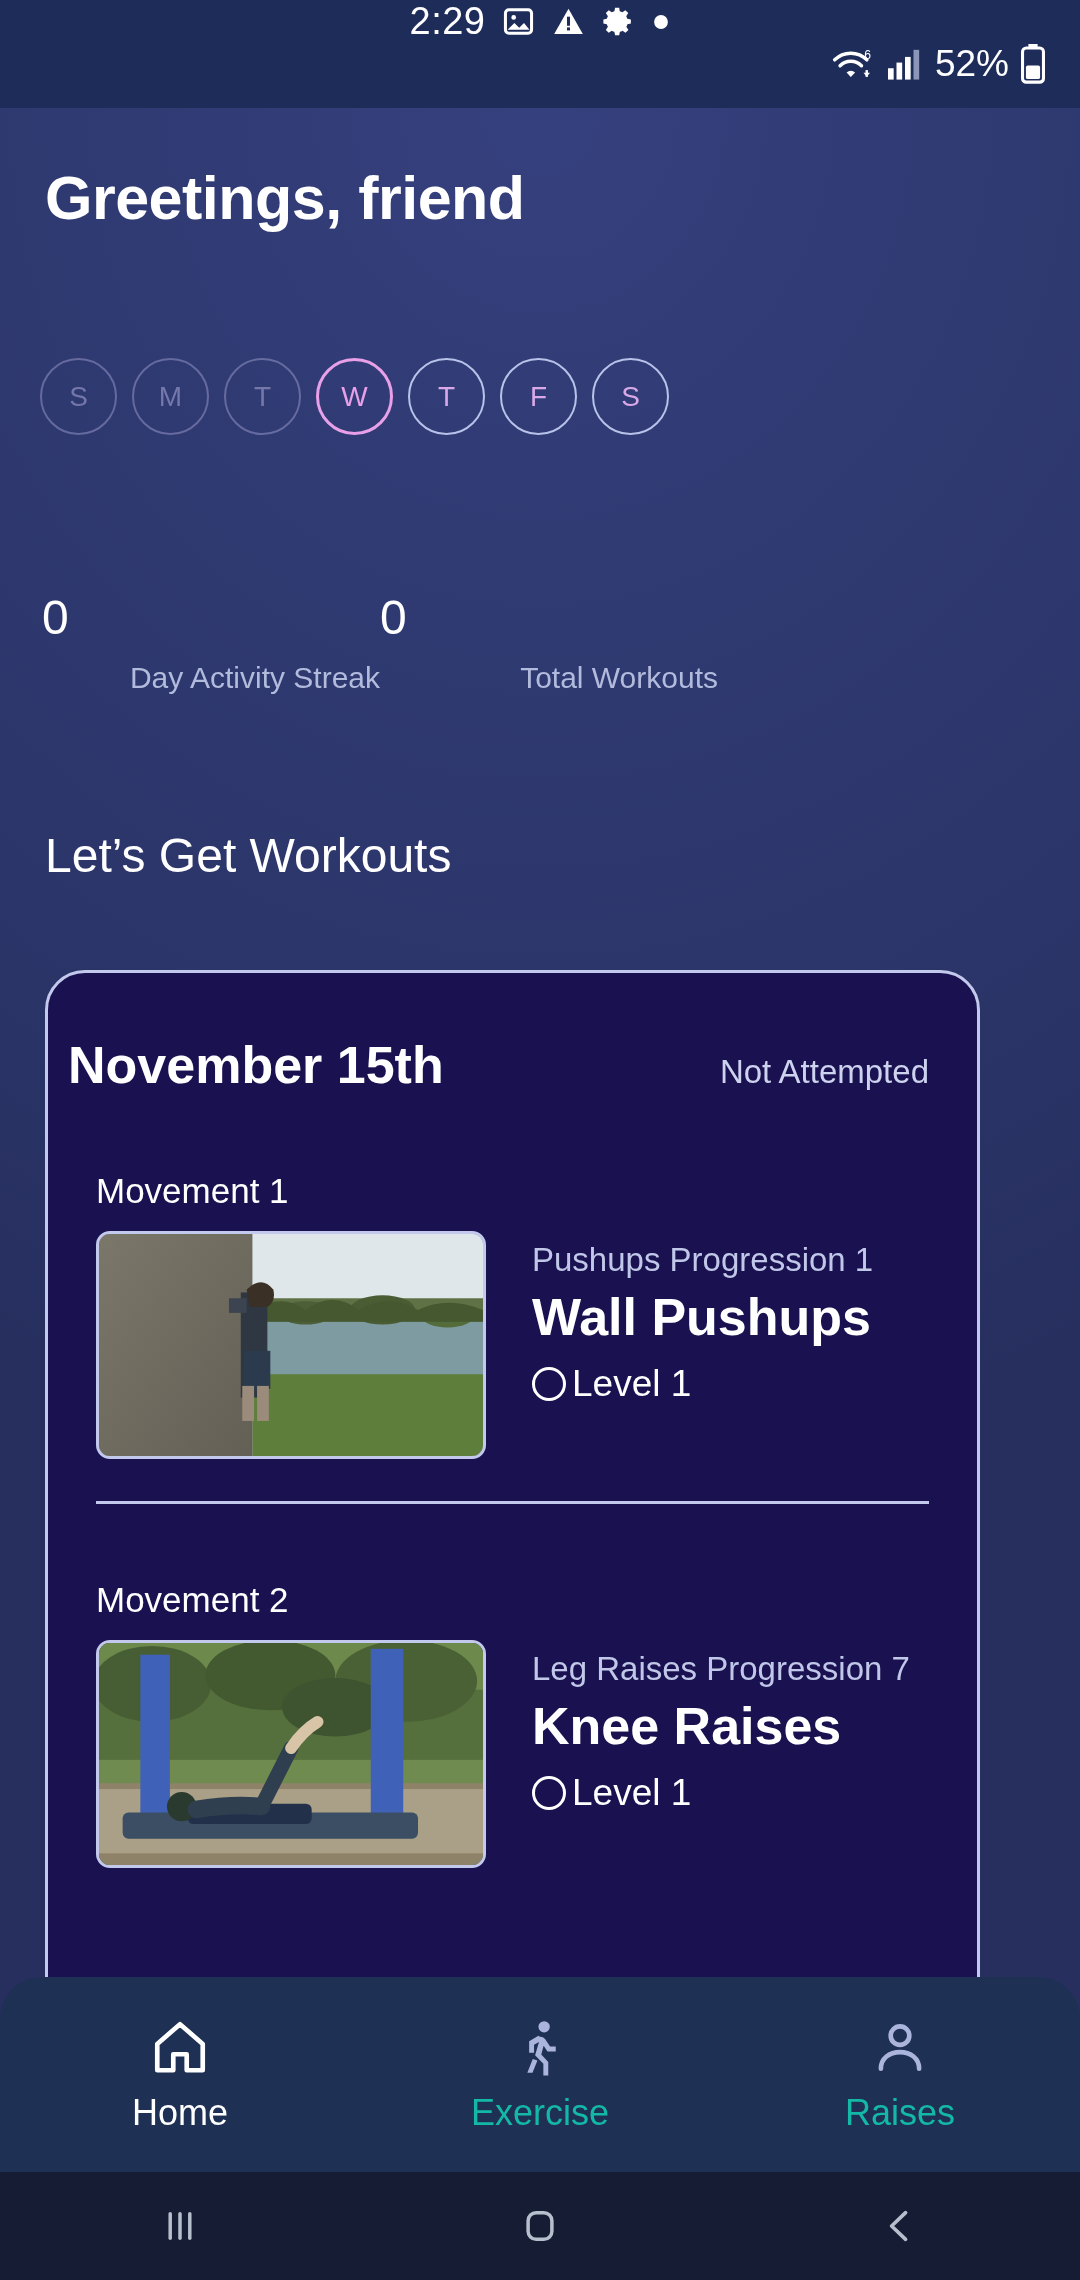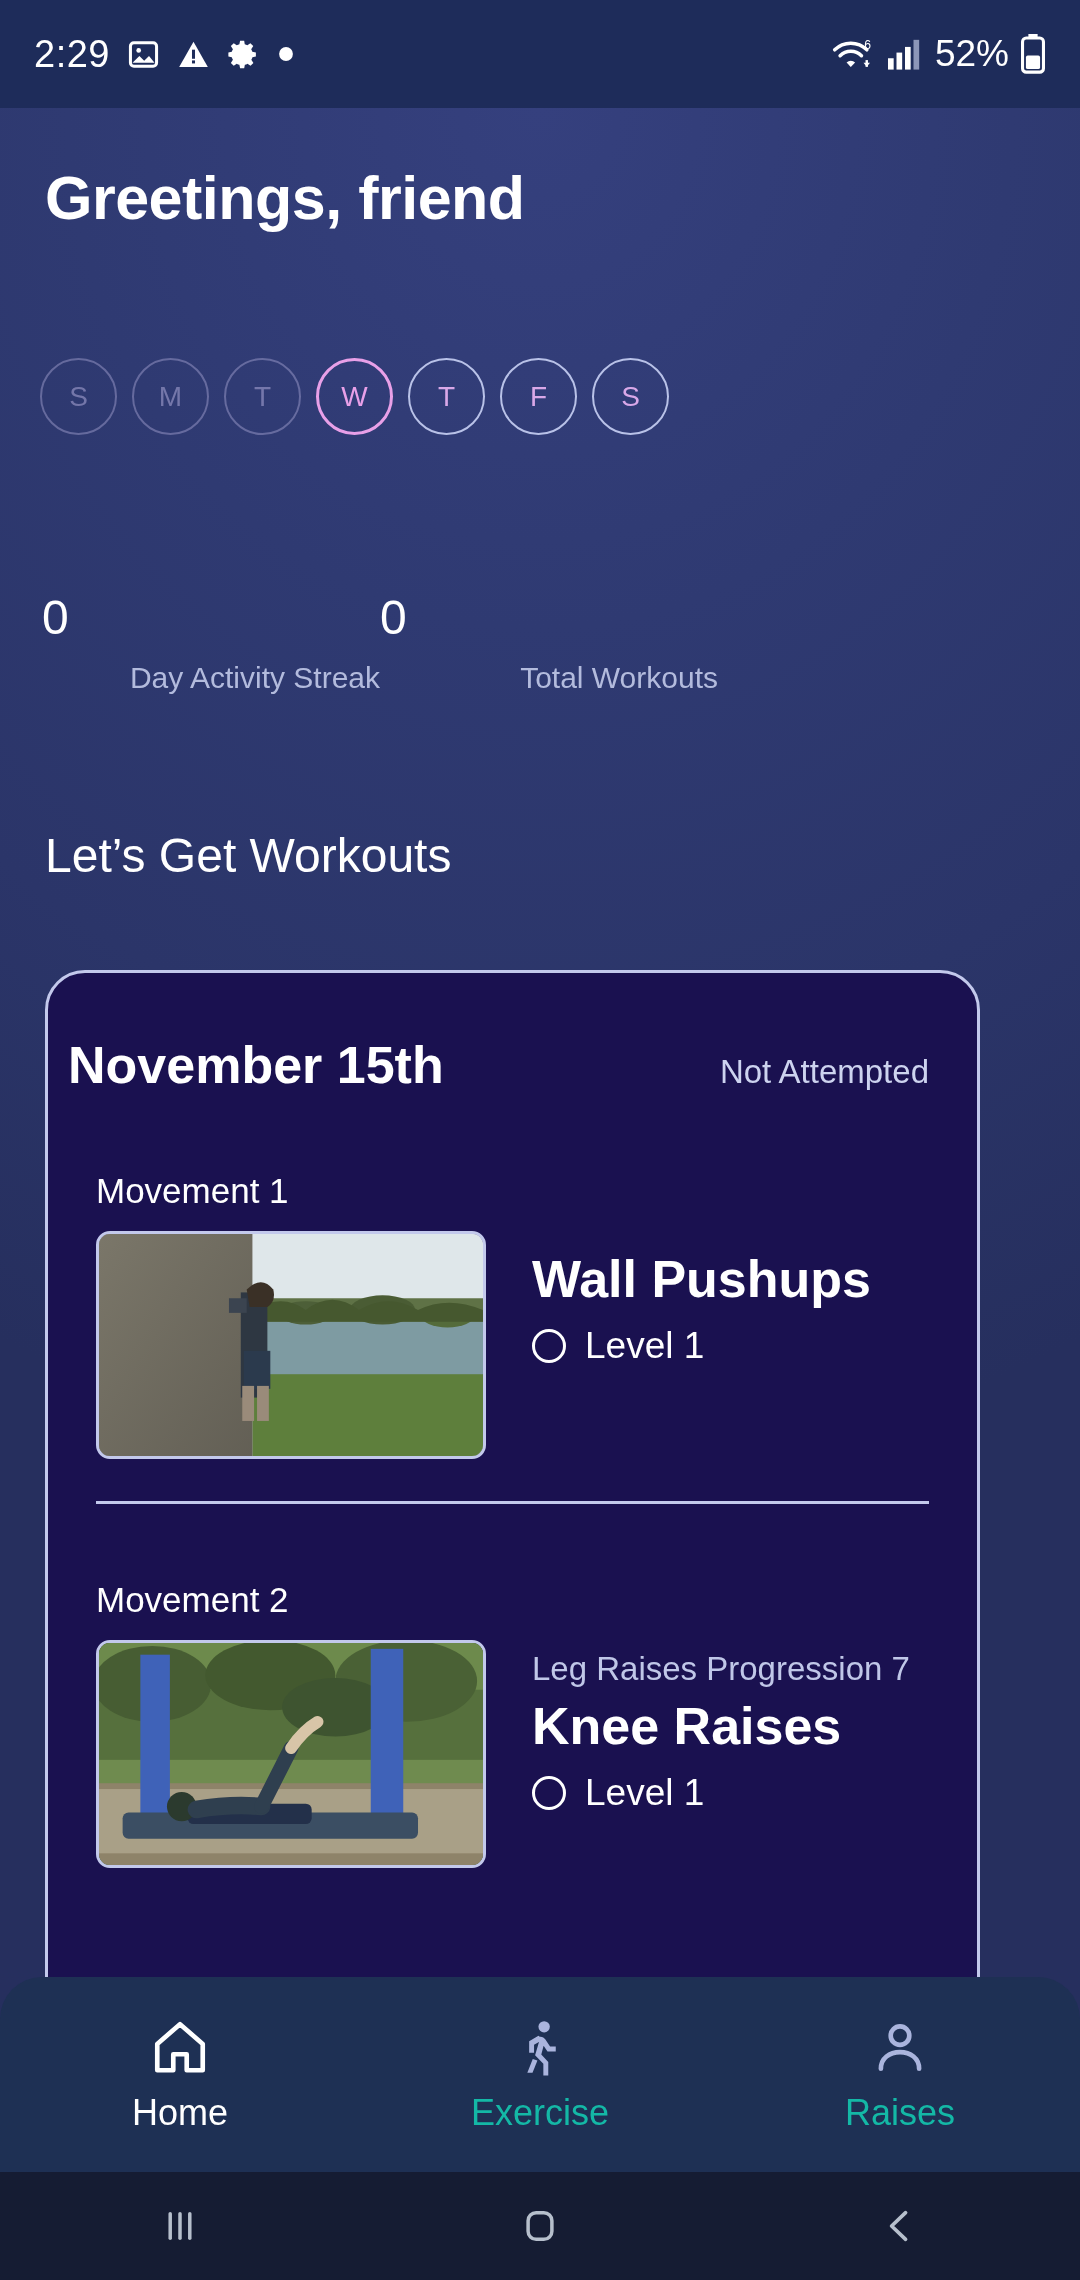--- a/index.html
+++ b/index.html
@@ -7,21 +7,21 @@
     width:1080px; height:2280px;
     font-family:"Liberation Sans", sans-serif;
     background:#0d1026; overflow:hidden;
   }
   #screen { position:relative; width:1080px; height:2280px; }
 
   
   .statusbar{
     position:absolute; top:0; left:0; width:1080px; height:108px;
     background:#1e2c5a; display:flex; align-items:center;
-    padding:0 34px; color:#fff;
+    padding:0 34px; color:#fff;flex-direction:column;
   }
   .sb-left{ display:flex; align-items:center; gap:17px; }
   .sb-clock{ font-size:38px; letter-spacing:.5px; }
   .sb-right{ margin-left:auto; display:flex; align-items:center; gap:11px; }
   .sb-batt-txt{ font-size:37px; }
   .ico{ display:inline-block; line-height:0; }
 
   
   .page{
     position:absolute; top:108px; left:0; width:1080px; height:1952px;
@@ -80,21 +80,21 @@
   .mv-row{ display:flex; padding:20px 0 0 48px; gap:46px; }
   .thumb{
     width:390px; height:228px; border-radius:14px;
     border:3px solid #c3c9ec; overflow:hidden; position:relative;
     flex:none;
   }
   .thumb svg{ display:block; width:100%; height:100%; }
   .mv-info{ padding-top:10px; }
   .mv-prog{ font-size:33px; color:#c0c7e8; }
   .mv-name{ font-size:52px; font-weight:bold; color:#fff; margin-top:8px; }
-  .mv-level{ display:flex; align-items:center; gap:19px; margin-top:16px; }
+  .mv-level{ display:flex; align-items:center; gap:6px; margin-top:16px; }
   .radio{
     width:34px; height:34px; border-radius:50%;
     border:3px solid #ffffff; flex:none;
   }
   .mv-level-txt{ font-size:37px; color:#fff; }
   .divider{
     height:3px; background:#c3c9ec;
     margin:42px 48px 0 48px;
   }
   .start-btn{
@@ -260,20 +260,21 @@
             <path d="M52 26 q10 -6 18 0 q9 -7 18 0 q10 -6 20 0 q10 -5 22 0 v4 H52z" fill="#46582f"></path>
             <rect x="48" y="20" width="9" height="36" fill="#2e3742"></rect>
             <path d="M50 19 q5 -5 9 0 q1 4 -2 6 h-6z" fill="#3a3026"></path>
             <rect x="49" y="40" width="9" height="13" fill="#2b3a4d"></rect>
             <rect x="48.5" y="52" width="4" height="12" fill="#9a8b7a"></rect>
             <rect x="53.5" y="52" width="4" height="12" fill="#9a8b7a"></rect>
             <rect x="44" y="22" width="6" height="5" fill="#3b4450"></rect>
           </svg>
         </div>
         <div class="mv-info">
+          <div class="mv-prog">Pushups Progression 1</div>
           <div class="mv-name">Wall Pushups</div>
           <div class="mv-level">
             <span class="radio"></span>
             <span class="mv-level-txt">Level 1</span>
           </div>
         </div>
       </div>
 
       <div class="divider"></div>
 

